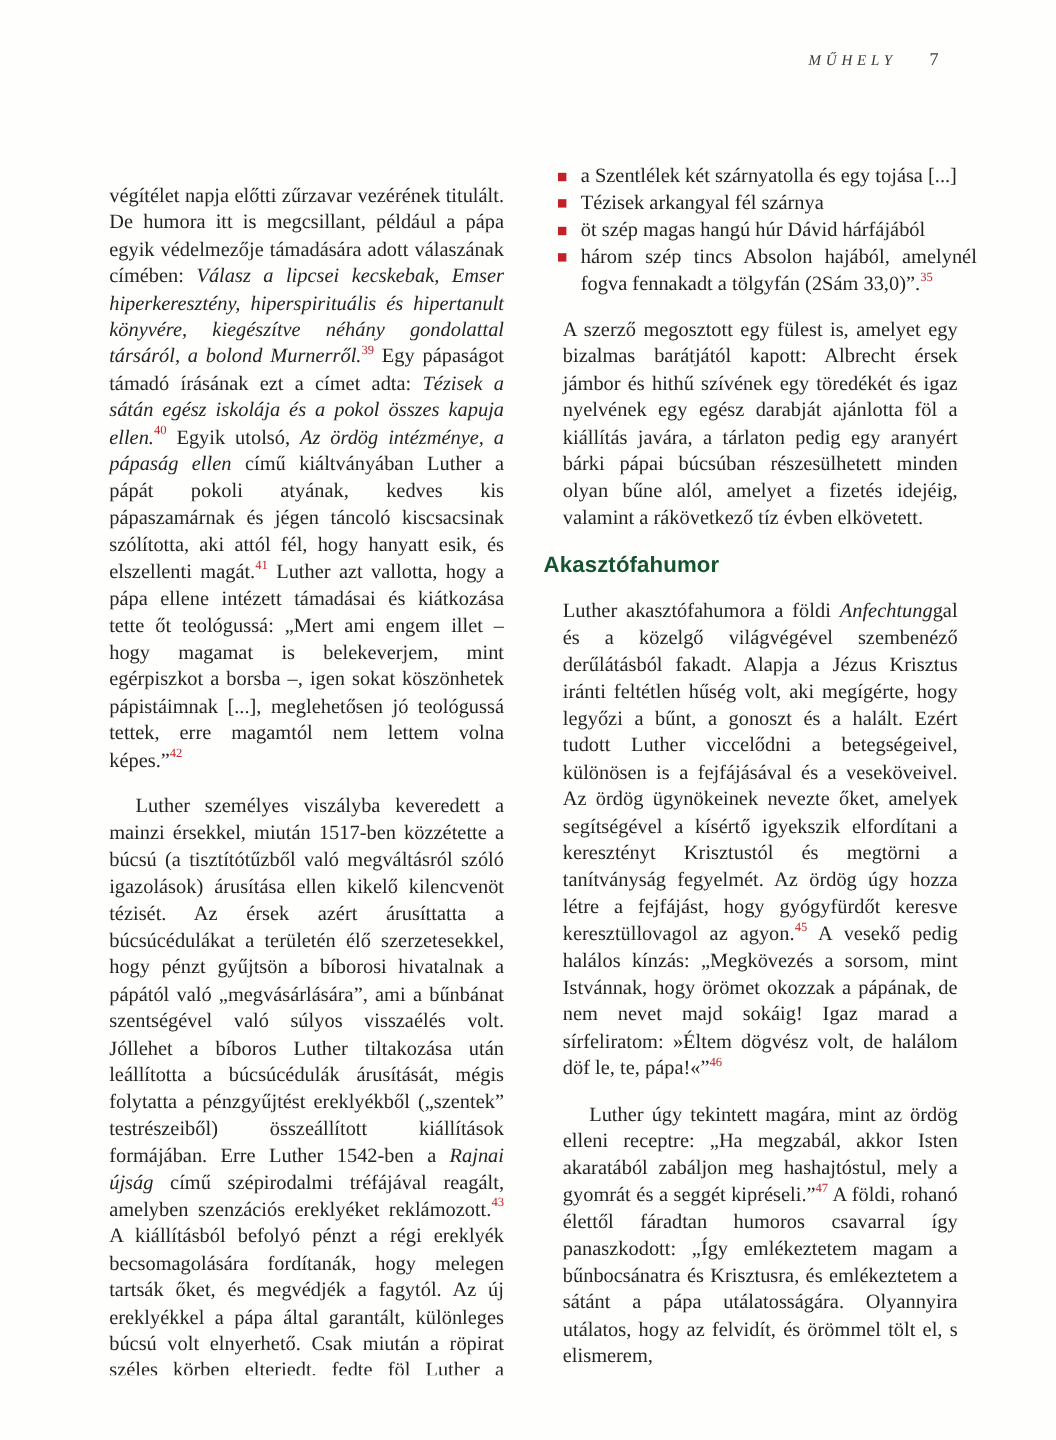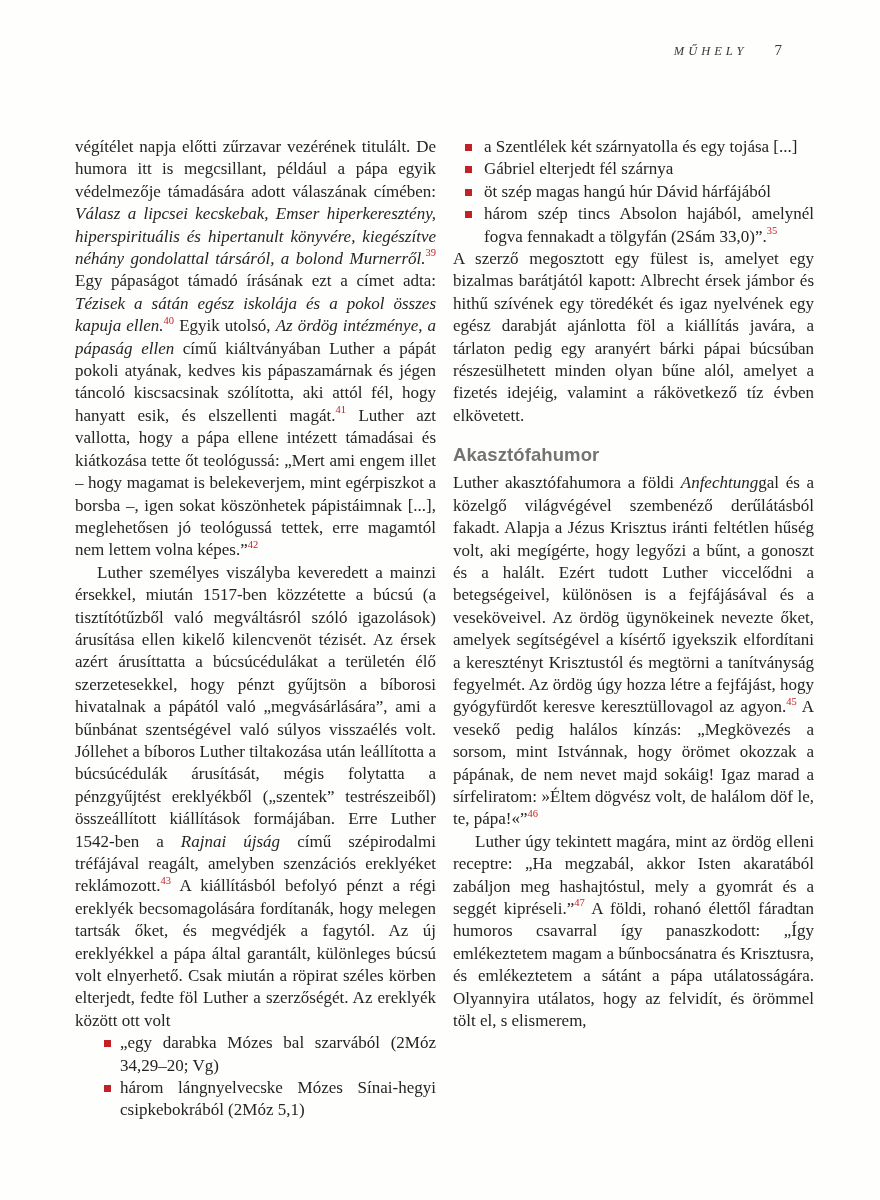--- a/index.html
+++ b/index.html
@@ -38,21 +38,21 @@
   }
   .col {
     width: 361px; height: 1010px;
     overflow: hidden;
     font-size: 17px;
     line-height: 22.4px;
     text-align: justify;
     hyphens: auto;
     -webkit-hyphens: auto;
   }
-  p.para { margin: 0; }
+  p.para { margin: 16px; }
   p.para.indent { text-indent: 22px; }
   .it { font-style: italic; }
   sup.fn {
     color: var(--accent, #c22127);
     font-size: 10.5px;
     line-height: 0;
     font-style: normal;
     position: relative; top: -1px;
     vertical-align: super;
   }
@@ -68,21 +68,21 @@
     background: var(--accent, #c22127);
   }
   .bullet-text { display: block; }
   h2.section-heading {
     font-family: "Liberation Sans", sans-serif;
     font-weight: bold;
     font-size: 18.5px;
     line-height: 22px;
     margin: 17px 0 6px 0;
     text-align: left;
-    color: #737373;
+    color: #14532d;
     letter-spacing: 0.1px;
   }
 </style>
 </head>
 <body>
 
 <div class="page">
   <header class="running-head">
     <span class="journal-title">MŰHELY</span>
     <span class="page-number">7</span>
@@ -103,21 +103,21 @@
         </div>
       </div>
     <div class="col" data-column="right">
         <div class="bullet-list">
           <div class="bullet-item">
             <span class="bullet-square"></span>
             <span class="bullet-text"><span>a Szentlélek két szárnyatolla és egy tojása [...]</span></span>
           </div>
           <div class="bullet-item">
             <span class="bullet-square"></span>
-            <span class="bullet-text"><span>Gábriel elterjedt fél szárnya</span></span>
+            <span class="bullet-text"><span>Tézisek arkangyal fél szárnya</span></span>
           </div>
           <div class="bullet-item">
             <span class="bullet-square"></span>
             <span class="bullet-text"><span>öt szép magas hangú húr Dávid hárfájából</span></span>
           </div>
           <div class="bullet-item">
             <span class="bullet-square"></span>
             <span class="bullet-text"><span>három szép tincs Absolon hajából, amelynél fogva fennakadt a tölgyfán (2Sám 33,0)”.</span><sup class="fn">35</sup></span>
           </div>
         </div>

